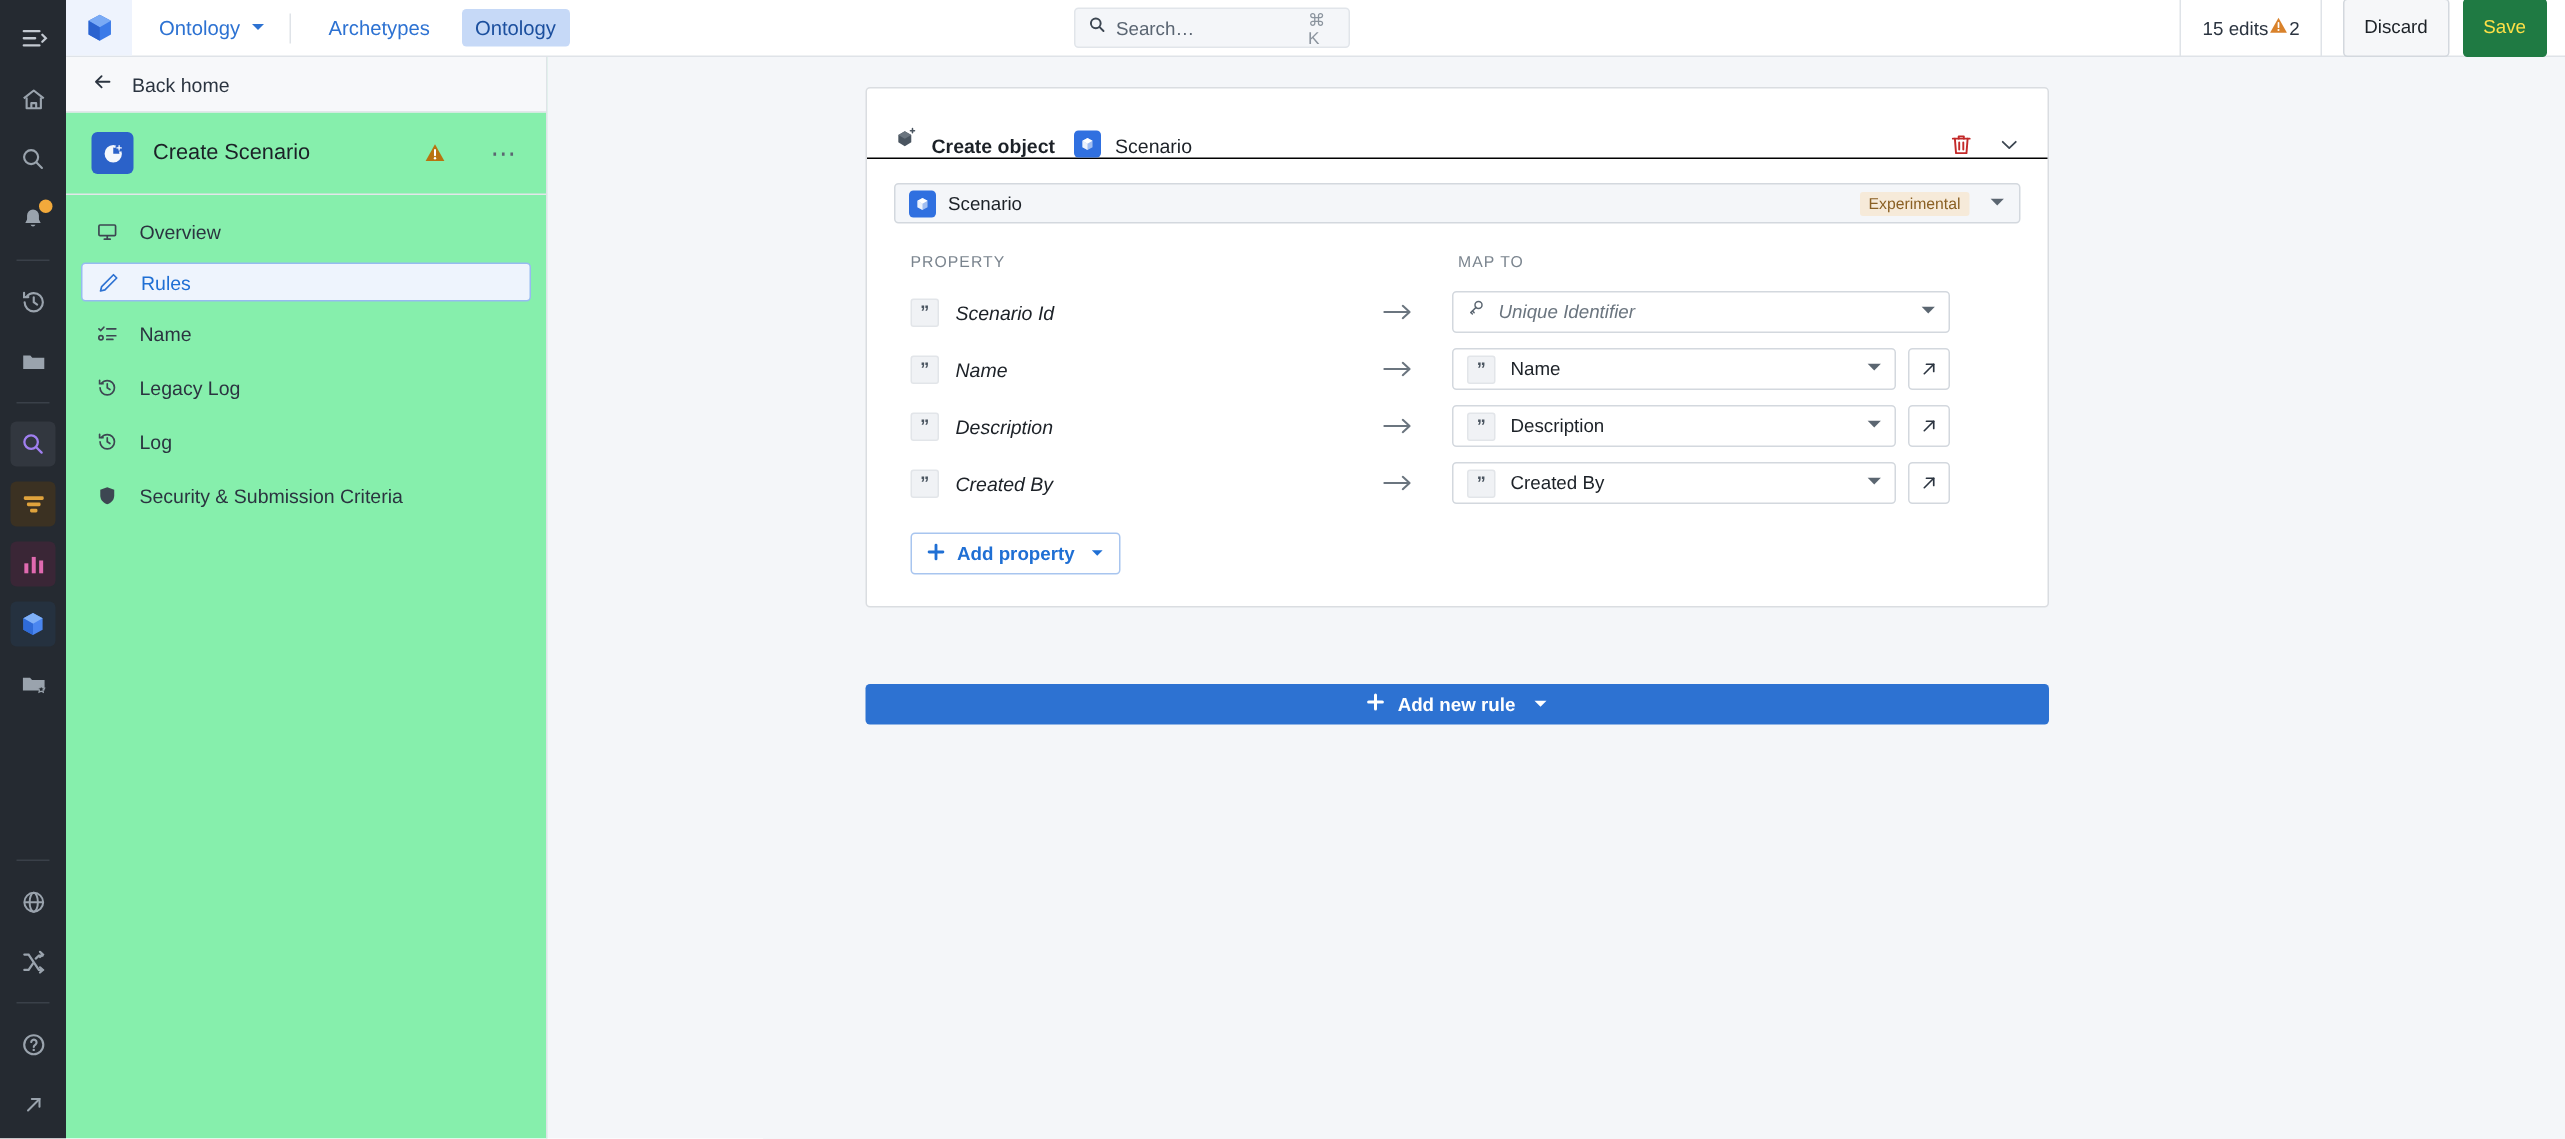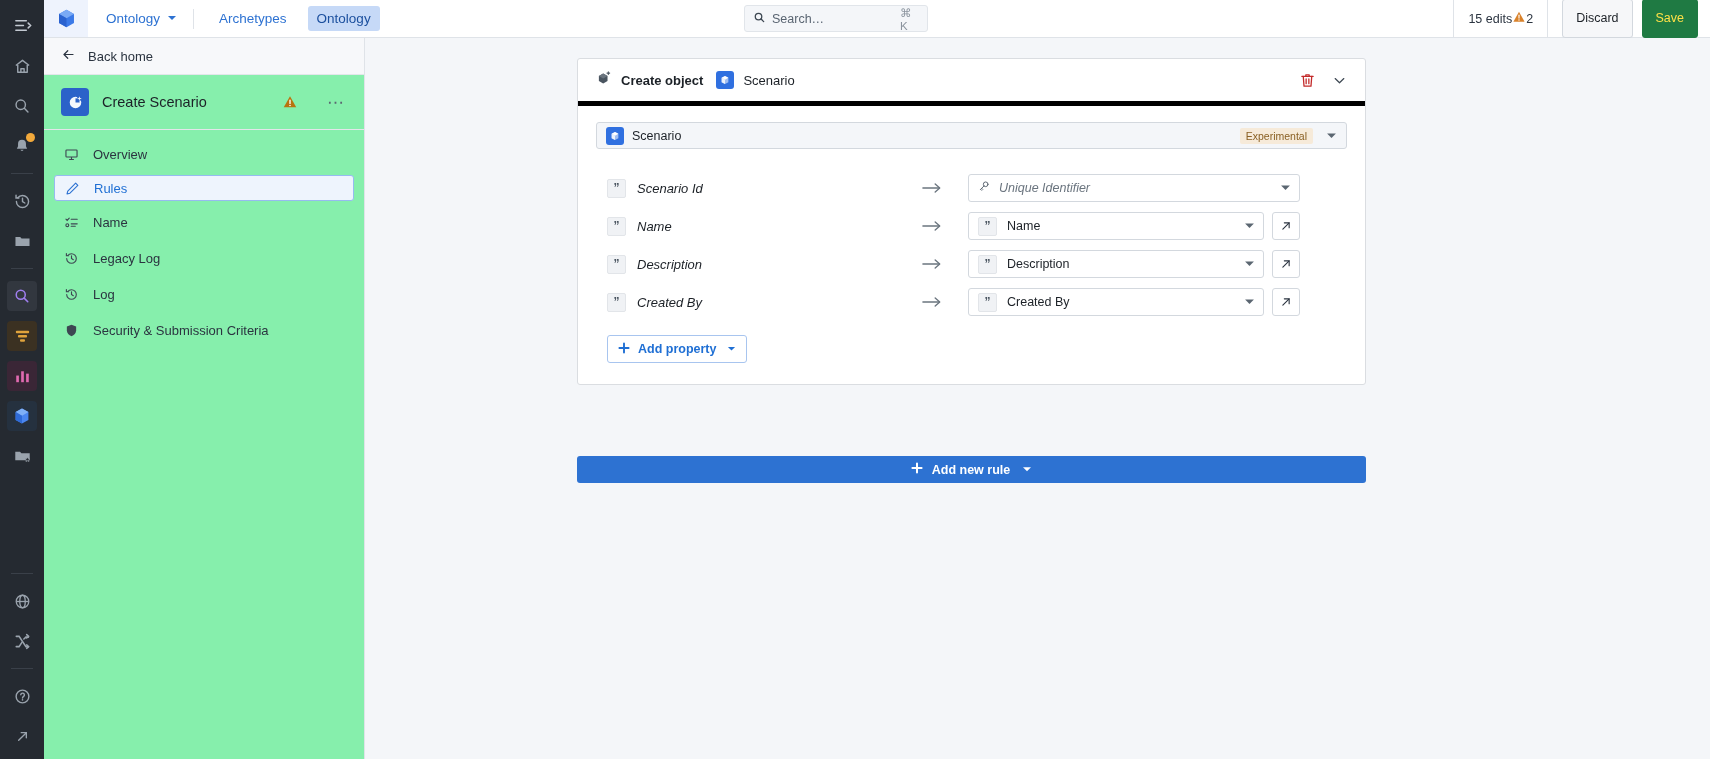--- a/index.html
+++ b/index.html
@@ -57,21 +57,21 @@
     display: flex; align-items: center; gap: 7px;
     margin-left: 18px; color: #2d72d2; font-size: 13.5px; cursor: pointer;
   }
   .vdiv { width: 1px; height: 20px; background: #dfe3e8; margin: 0 16px; }
   .nav-tab {
     font-size: 13.5px; color: #2d72d2; padding: 5px 9px;
     border-radius: 3px; cursor: pointer;
   }
   .nav-tab.active { background: #c6d9f7; color: #1b4f9e; }
   .search-wrap {
-    position: absolute; left: 700px; top: 5px;
+    position: absolute; left: 672px; top: 5px;
     width: 184px; height: 27px;
     background: #f4f6f9; border: 1px solid #e1e5ea; border-radius: 3px;
     display: flex; align-items: center; padding: 0 8px; cursor: text;
   }
   .search-wrap input {
     border: 0; background: transparent; outline: none;
     font-family: inherit; font-size: 12.5px; color: #4a5560;
     flex: 1 1 auto; margin-left: 6px; min-width: 0;
   }
   .search-wrap input::placeholder { color: #5a6572; }
@@ -134,22 +134,22 @@
   .nav-item.active .ni-ico { color: #2d72d2; }
 
   
   .canvas { flex: 1 1 auto; background: #f4f6f9; position: relative; overflow: hidden; }
 
   .rule-card {
     position: absolute; left: 212px; top: 20px; width: 789px;
     background: #fff; border: 1px solid #dadde1; border-radius: 3px;
   }
   .rule-head {
-    height: 47px; display: flex; align-items: center;
-    padding: 0 14px 0 18px; border-bottom: 5px solid #000000;
+    height: 47px; display: flex; align-items: flex-end;
+    padding: 0 14px 0 18px; border-bottom: 1px solid #000000;
   }
   .rule-head-title {
     font-size: 13px; font-weight: bold; color: #1c2127; margin-left: 9px;
   }
   .obj-chip-ico {
     width: 18px; height: 18px; border-radius: 3px; background: #3070e0;
     display: inline-flex; align-items: center; justify-content: center;
     margin: 0 9px 0 13px; flex: 0 0 18px;
   }
   .rule-head-obj { font-size: 13px; color: #1c2127; }
@@ -556,20 +556,24 @@
               </span>
               <span class="obj-select-label">Scenario</span>
               <span class="exp-badge">Experimental</span>
               <span class="obj-caret">
                 <svg width="11" height="11" viewBox="0 0 10 10">
                     <path d="M1 3.2l4 4 4-4z" fill="#5b6671"></path>
                   </svg>
               </span>
             </div>
 
+            <div class="cols">
+              <div class="col-prop">PROPERTY</div>
+              <div class="col-map">MAP TO</div>
+            </div>
 
             
             <div class="prow">
               <div class="prow-name">
                 <span class="q-ico">”</span>
                 <span class="prow-label">Scenario Id</span>
               </div>
               <div class="prow-arrow">
                 <svg width="20" height="14" viewBox="0 0 22 14" fill="none" stroke="#6b757f" stroke-width="1.5" stroke-linecap="round" stroke-linejoin="round">
                   <path d="M1 7h18"></path>

